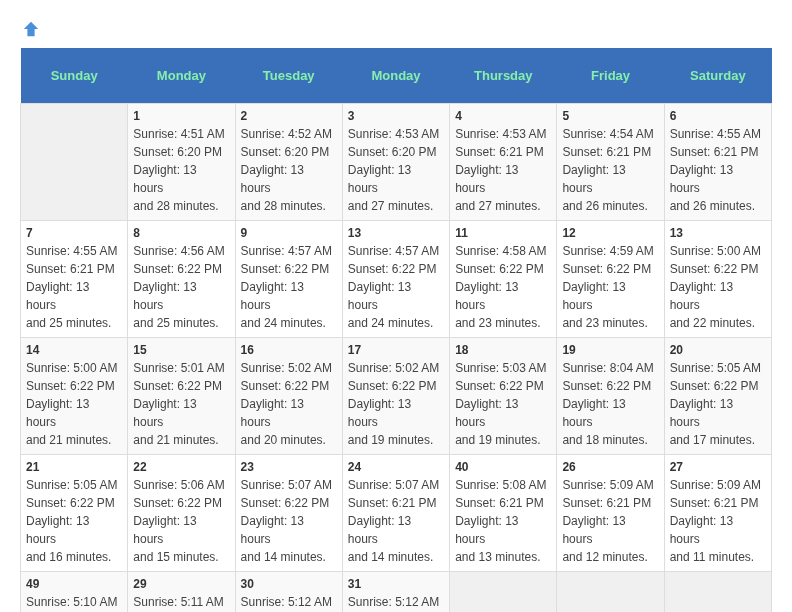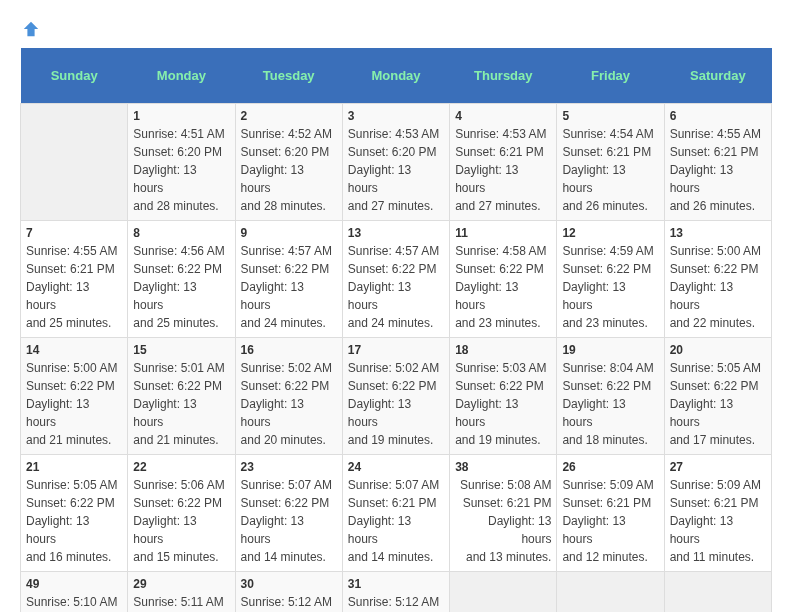--- a/index.html
+++ b/index.html
@@ -297,22 +297,22 @@
 and 14 minutes.</div>
         </td>
         <td>
           <span class="day-number">24</span>
           <div class="day-info" style="white-space: pre-line;">Sunrise: 5:07 AM
 Sunset: 6:21 PM
 Daylight: 13 hours
 and 14 minutes.</div>
         </td>
         <td>
-          <span class="day-number">38</span>
-          <div class="day-info" style="white-space: pre-line; text-align: right;">Sunrise: 5:08 AM
+          <span class="day-number">40</span>
+          <div class="day-info" style="white-space: pre-line;">Sunrise: 5:08 AM
 Sunset: 6:21 PM
 Daylight: 13 hours
 and 13 minutes.</div>
         </td>
         <td>
           <span class="day-number">26</span>
           <div class="day-info" style="white-space: pre-line;">Sunrise: 5:09 AM
 Sunset: 6:21 PM
 Daylight: 13 hours
 and 12 minutes.</div>

